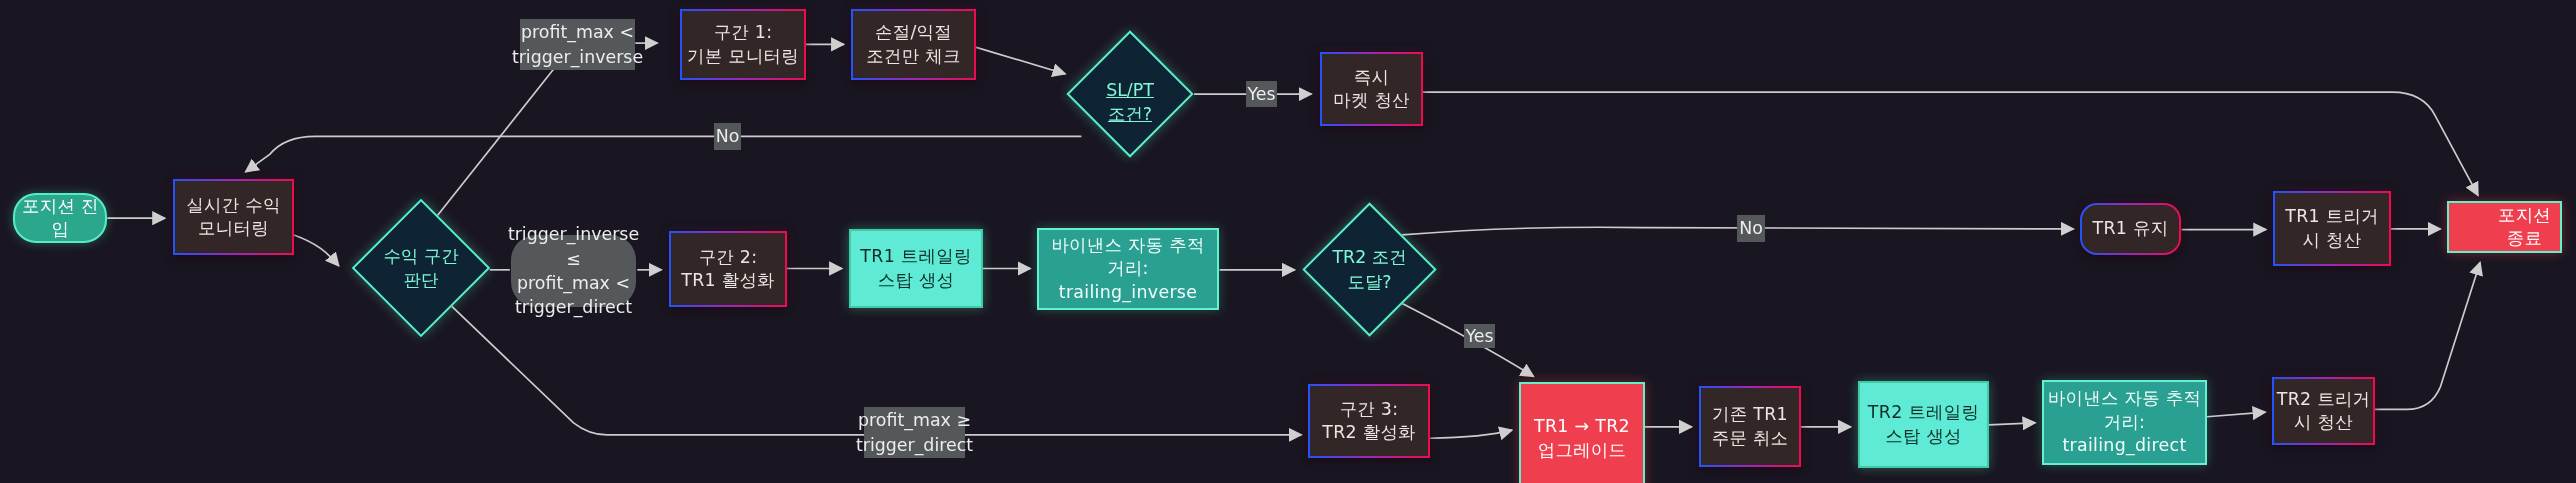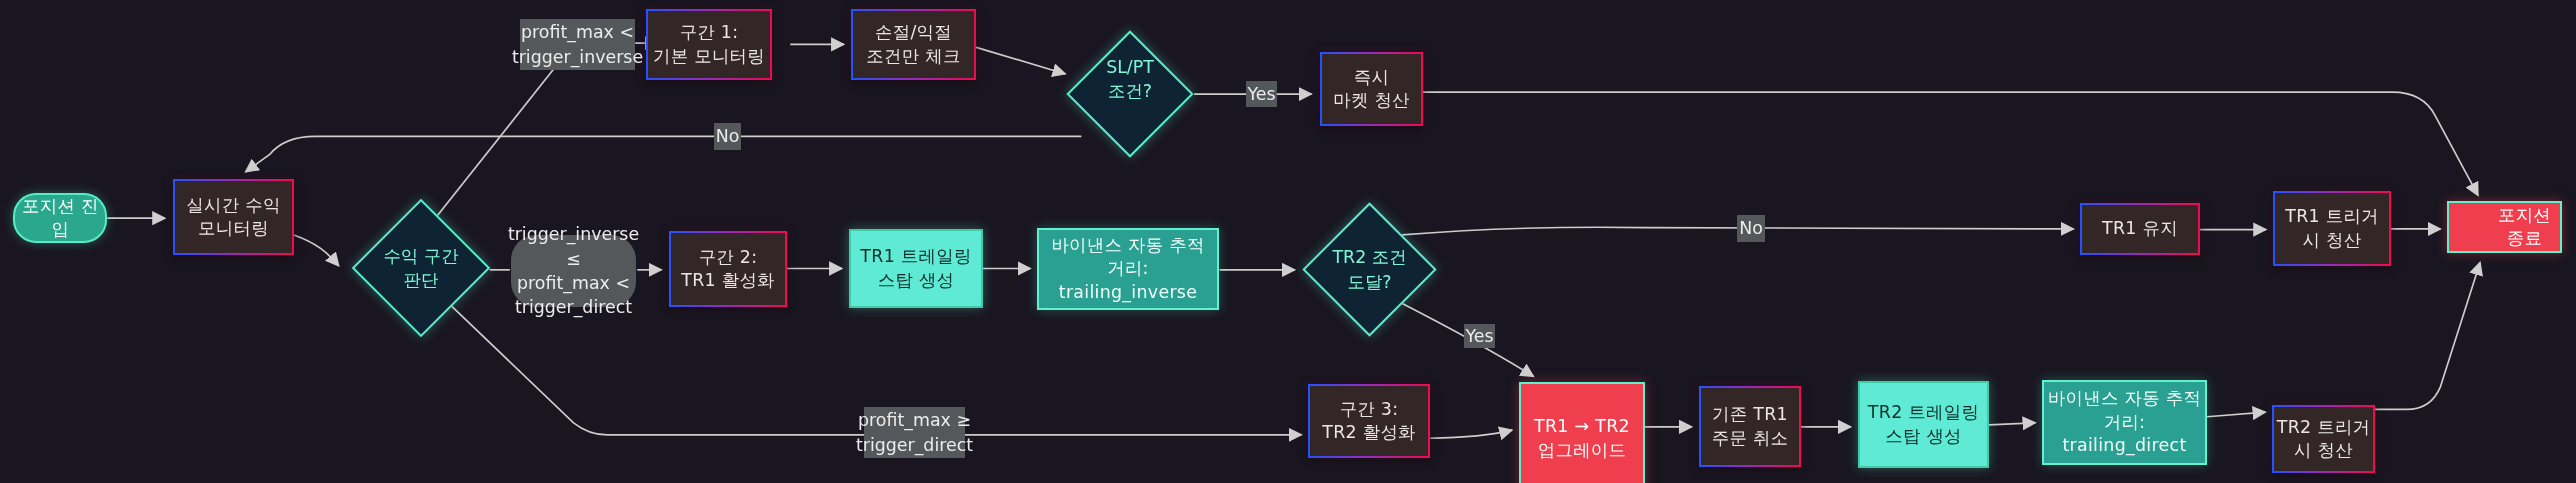--- a/index.html
+++ b/index.html
@@ -94,47 +94,47 @@
 
   <div class="node teal" style="left:13.4px;top:193px;width:94px;height:50px;border-radius:23px;">포지션 진입</div>
 
   <div class="node grad" style="left:173px;top:179px;width:121px;height:76px;">실시간 수익
 모니터링</div>
 
   <div class="diamond" style="left:372px;top:219px;width:98px;height:98px;"></div>
   <div class="dlabel" style="left:372px;top:219px;width:98px;height:98px;">수익 구간
 판단</div>
 
-  <div class="node grad" style="left:646px;top:9.4px;width:126px;height:71px;">구간 1:
+  <div class="node grad" style="left:680px;top:9.4px;width:126px;height:71px;">구간 1:
 기본 모니터링</div>
 
   <div class="node grad" style="left:851px;top:9.4px;width:125px;height:71px;">손절/익절
 조건만 체크</div>
 
   <div class="diamond" style="left:1085px;top:49px;width:90px;height:90px;"></div>
-  <div class="dlabel" style="left:1085px;top:34px;width:90px;height:90px;">SL/PT
+  <div class="dlabel" style="left:1085px;top:57px;width:90px;height:90px;text-decoration:underline;">SL/PT
 조건?</div>
 
   <div class="node grad" style="left:1320px;top:52px;width:103px;height:74px;">즉시
 마켓 청산</div>
 
   <div class="node grad" style="left:669px;top:231px;width:118px;height:76px;">구간 2:
 TR1 활성화</div>
 
   <div class="node mint" style="left:849px;top:229px;width:134px;height:79px;">TR1 트레일링
 스탑 생성</div>
 
   <div class="node teal2" style="left:1037px;top:228px;width:182px;height:82px;">바이낸스 자동 추적
 거리: trailing_inverse</div>
 
   <div class="diamond" style="left:1322px;top:222px;width:95px;height:95px;"></div>
   <div class="dlabel" style="left:1322px;top:222px;width:95px;height:95px;">TR2 조건
 도달?</div>
 
-  <div class="node grad" style="left:2080px;top:203px;width:120px;height:52px;">TR1 유지</div>
+  <div class="node grad" style="left:2080px;top:203px;width:101px;height:52px;border-radius:17px;">TR1 유지</div>
 
   <div class="node grad" style="left:2273px;top:191px;width:118px;height:75px;">TR1 트리거
 시 청산</div>
 
   <div class="node redbox" style="left:2447px;top:201px;width:115px;height:52px;padding-left:40px;">포지션 종료</div>
 
   <div class="node grad" style="left:1308px;top:384px;width:122px;height:74px;">구간 3:
 TR2 활성화</div>
 
   <div class="node redbox" style="left:1519px;top:382px;width:126px;height:113px;">TR1 → TR2
@@ -142,21 +142,21 @@
 
   <div class="node grad" style="left:1699px;top:386px;width:102px;height:81px;">기존 TR1
 주문 취소</div>
 
   <div class="node mint" style="left:1858px;top:381px;width:131px;height:87px;">TR2 트레일링
 스탑 생성</div>
 
   <div class="node teal2" style="left:2042px;top:380px;width:165px;height:85px;">바이낸스 자동 추적
 거리: trailing_direct</div>
 
-  <div class="node grad" style="left:2272px;top:377px;width:103px;height:68px;margin-top:28px;">TR2 트리거
+  <div class="node grad" style="left:2272px;top:377px;width:103px;height:68px;">TR2 트리거
 시 청산</div>
 
   <div class="elabel" style="left:520px;top:19px;width:115px;height:51px;">profit_max &lt;
 trigger_inverse</div>
 
   <div class="elabel" style="left:714px;top:123px;width:27px;height:27px;">No</div>
 
   <div class="elabel" style="left:1246px;top:81px;width:31px;height:25.5px;">Yes</div>
 
   <div class="elabel" style="left:511px;top:235px;width:125px;height:72px;border-radius:25px;">trigger_inverse ≤

